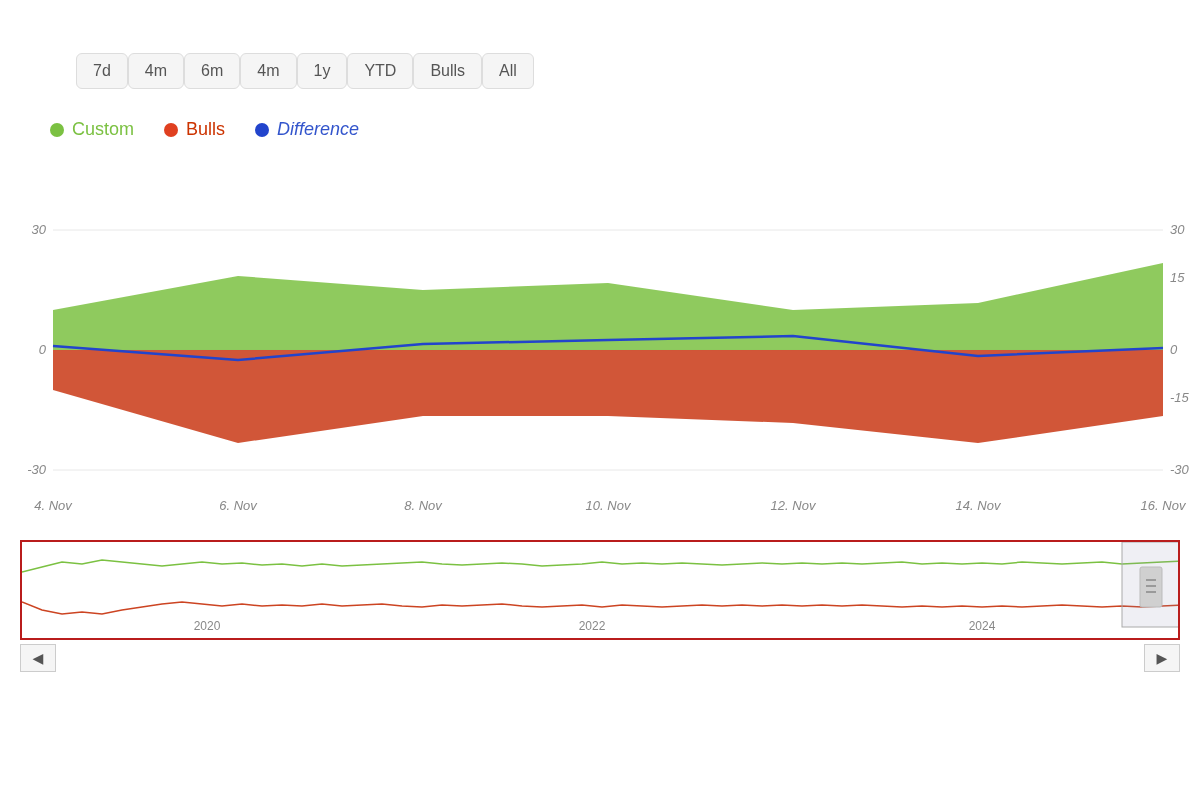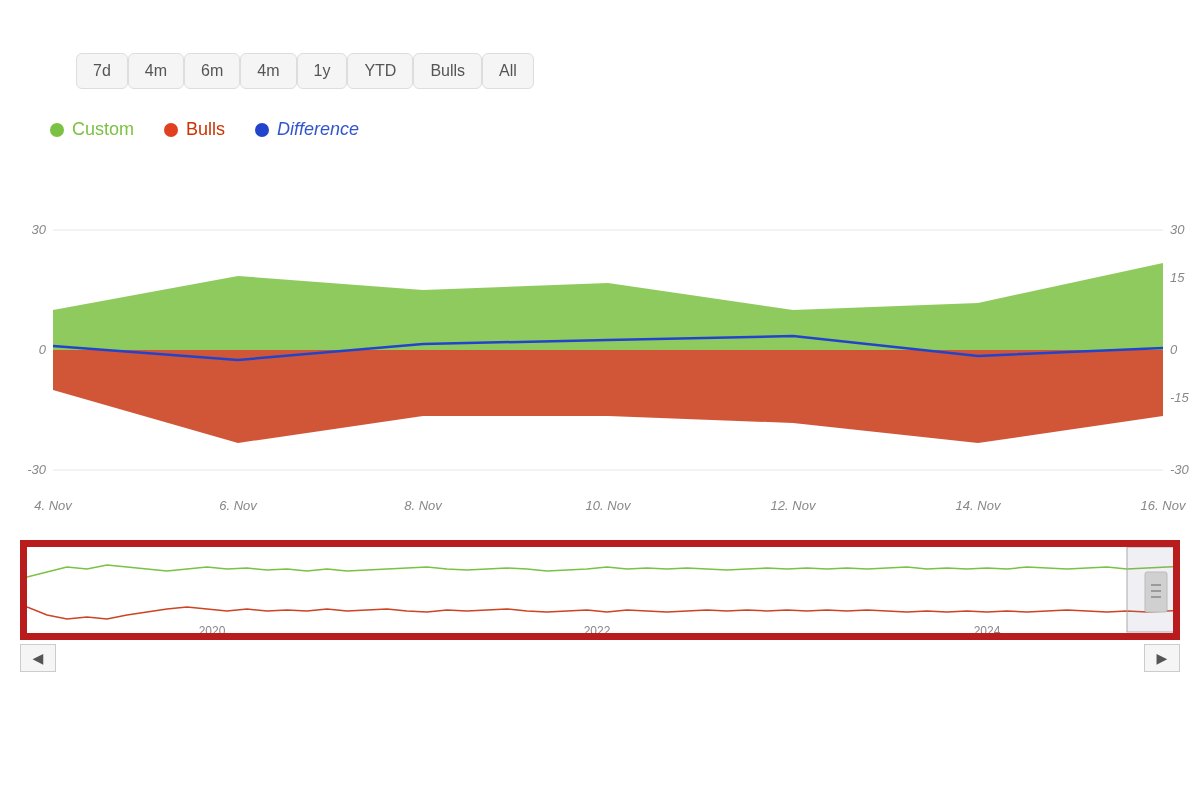--- a/index.html
+++ b/index.html
@@ -64,21 +64,21 @@
       height: 360px;
       position: relative;
     }
 
     
     .overview-chart {
       width: calc(100% - 40px);
       margin: 0 20px;
       height: 100px;
       position: relative;
-      border: 7px solid #b91c1c;
+      border: 2px solid #b91c1c;
       background: #fff;
       overflow: hidden;
     }
 
     .overview-wrapper {
       margin-top: 10px;
       position: relative;
     }
 
     

